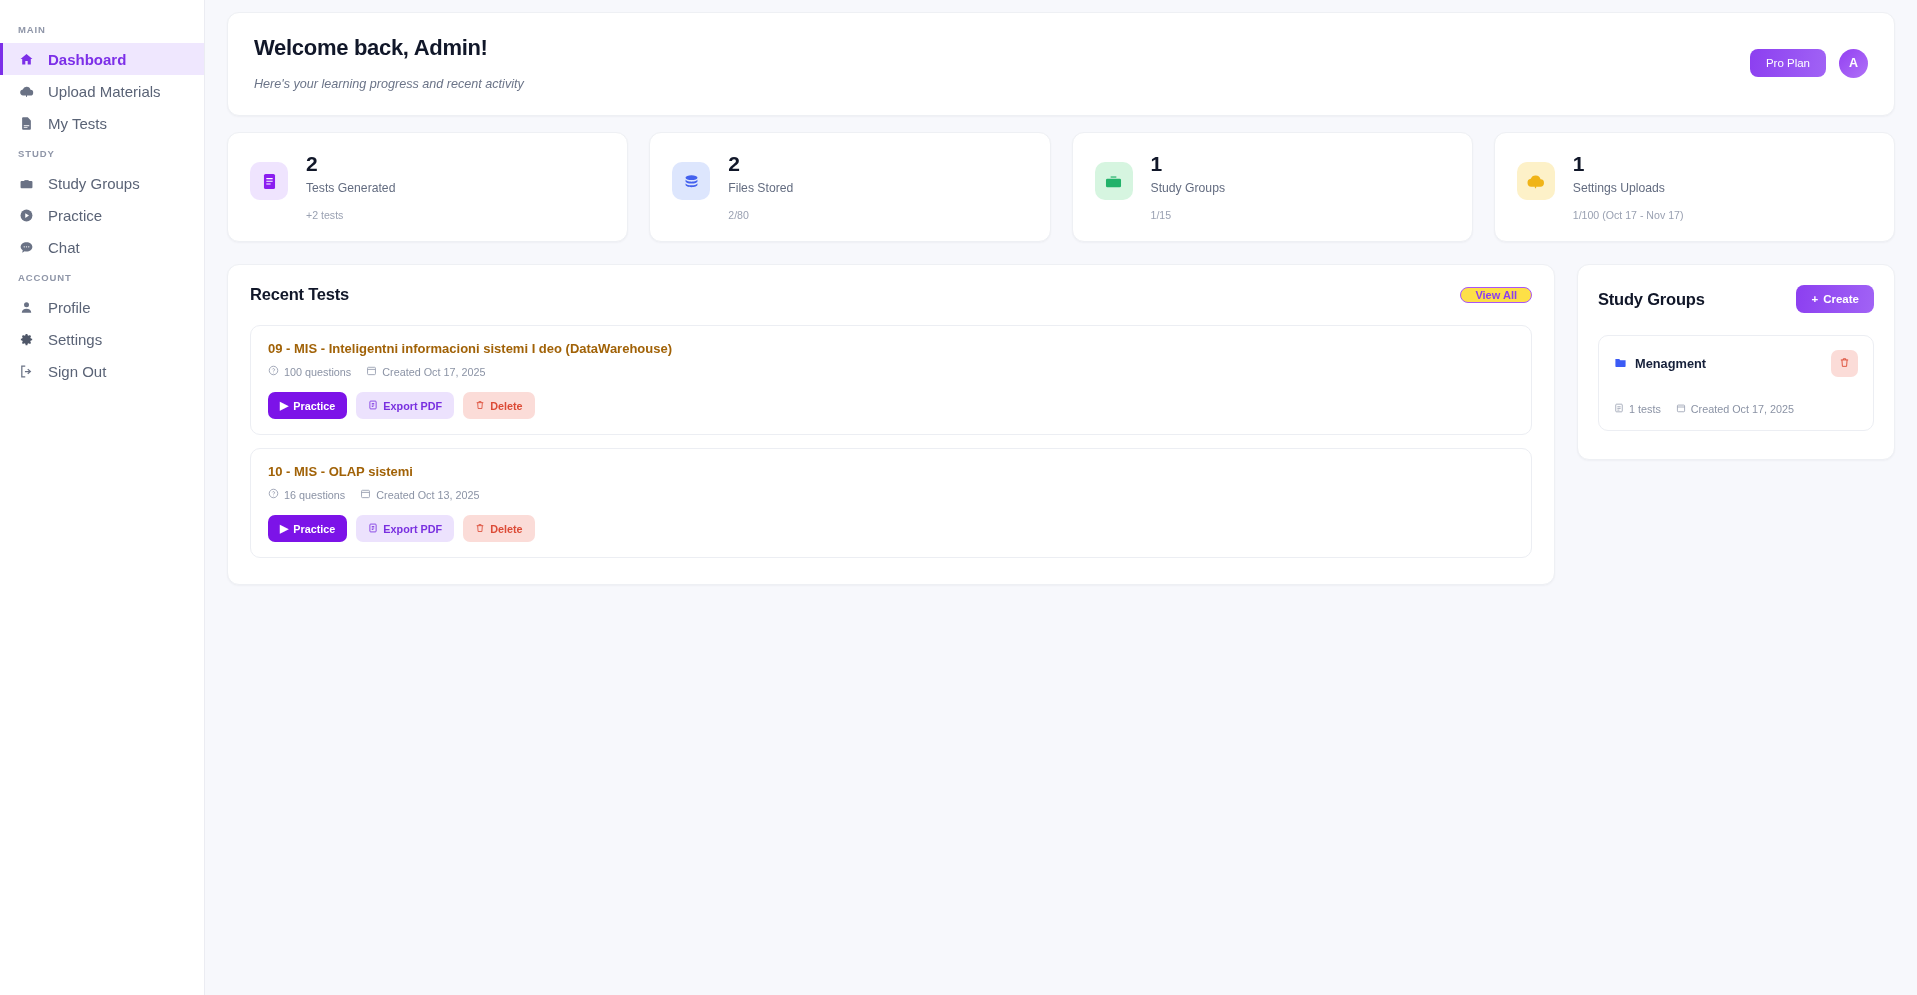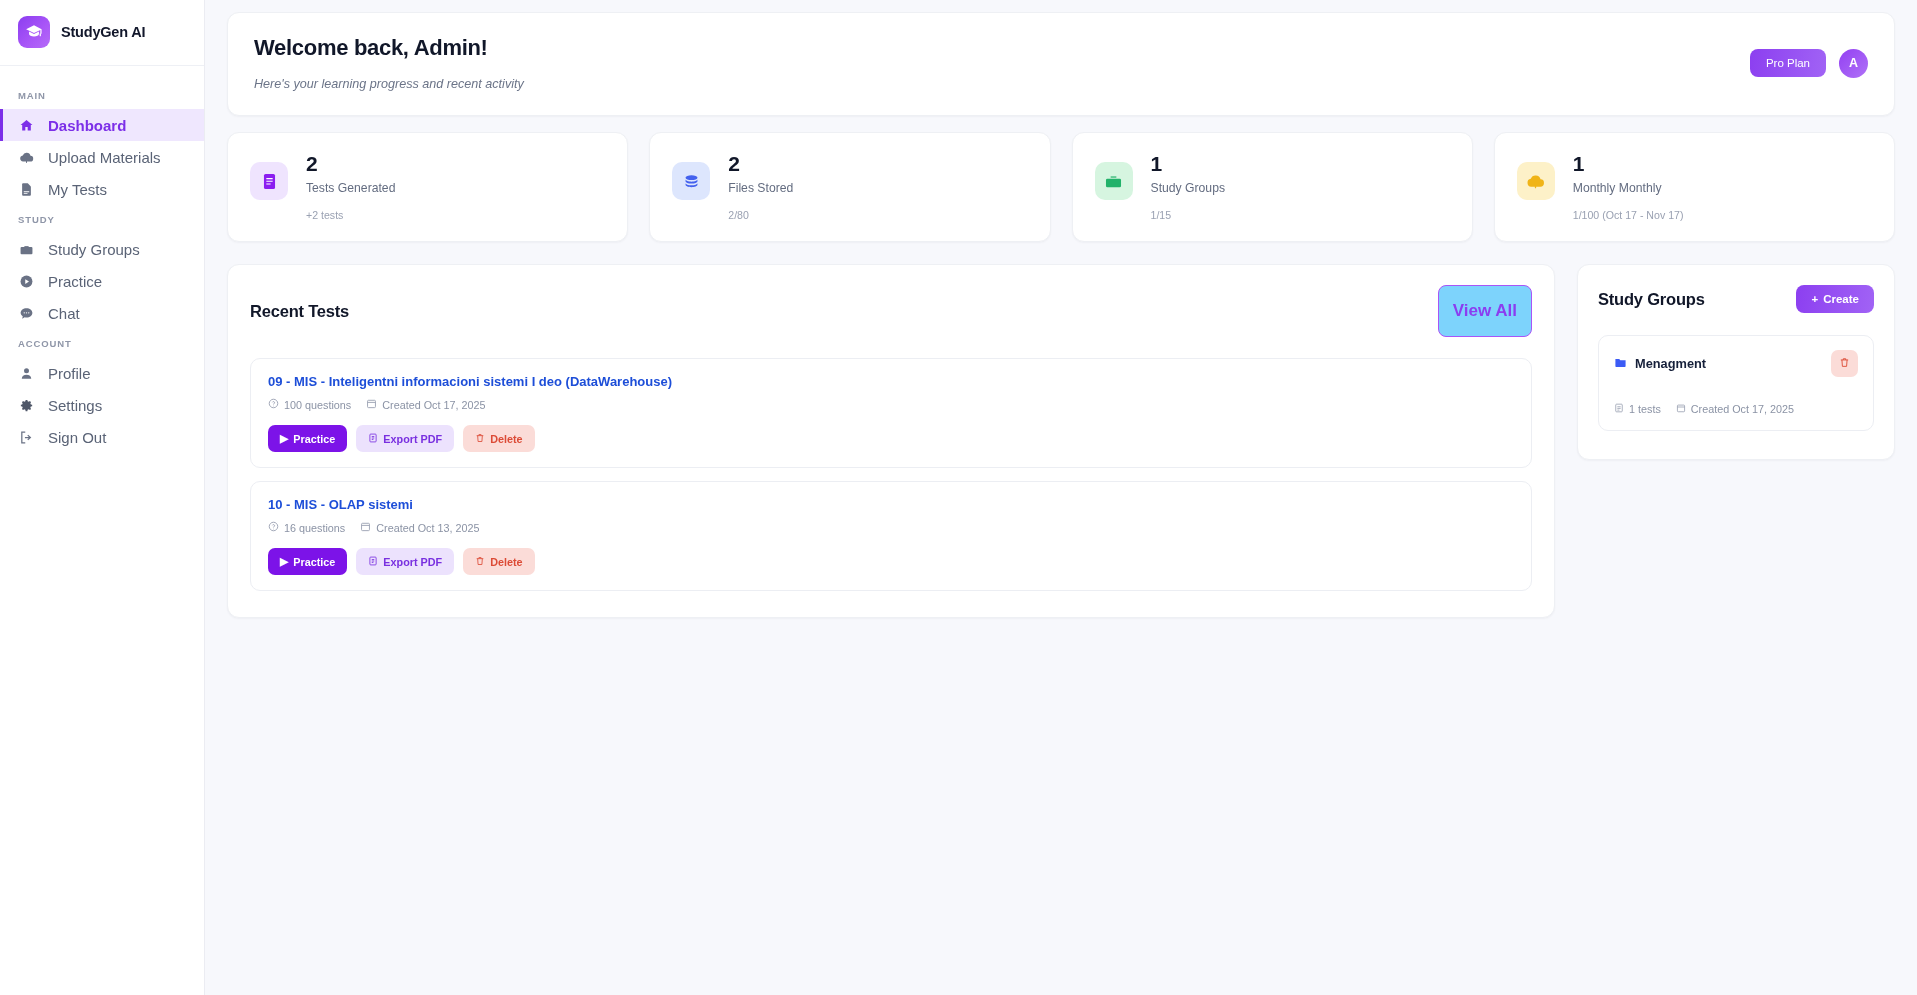--- a/index.html
+++ b/index.html
@@ -95,29 +95,29 @@
   .stat-val { font-size: 21px; font-weight: bold; color: #111729; line-height: 1.05; letter-spacing: -0.4px; }
   .stat-lbl { font-size: 12.2px; color: #636c80; margin-top: 6px; }
   .stat-sub { font-size: 10.6px; color: #9aa1b2; margin-top: 14px; }
 
   
   .lower { display: flex; gap: 22px; align-items: flex-start; }
   .recent { flex: 1; padding: 20px 22px 26px 22px; }
   .recent-head { display: flex; align-items: center; justify-content: space-between; margin-bottom: 21px; }
   .recent-head h2 { font-size: 16.5px; font-weight: bold; color: #111729; letter-spacing: -0.2px; }
   .btn-outline {
-    border: 1px solid #a855f7; color: #8b3df0; background: #7dd3fc;
-    font-size: 17px; font-weight: bold; padding: 15px 14px; border-radius: 8px; cursor: pointer;
+    border: 1px solid #a855f7; color: #8b3df0; background: #fde047;
+    font-size: 11px; font-weight: bold; padding: 1px 14px; border-radius: 8px; cursor: pointer;
   }
   .test-item {
     border: 1px solid #eceef3; border-radius: 10px;
     padding: 15px 17px 15px 17px; margin-bottom: 13px; background: #fff;
   }
   .test-item:last-child { margin-bottom: 0; }
-  .test-title { font-size: 13px; font-weight: bold; color: #1d4ed8; }
+  .test-title { font-size: 13px; font-weight: bold; color: #a16207; }
   .test-meta { display: flex; align-items: center; gap: 15px; margin-top: 9px; }
   .meta { display: flex; align-items: center; gap: 5px; font-size: 10.8px; color: #8b93a5; }
   .test-actions { display: flex; gap: 9px; margin-top: 14px; }
   .btn { display: inline-flex; align-items: center; gap: 5px; font-size: 10.8px; font-weight: bold;
          padding: 7px 12px; border-radius: 7px; border: none; cursor: pointer; }
   .btn-practice { background: #7c13e8; color: #fff; }
   .btn-export { background: #ece2fd; color: #7930e0; }
   .btn-delete { background: #fbdcd8; color: #dc4b36; }
 
   
@@ -137,30 +137,20 @@
     border: none; display: flex; align-items: center; justify-content: center; cursor: pointer;
   }
   .group-meta { display: flex; align-items: flex-start; gap: 15px; margin-top: 26px; }
 </style>
 </head>
 <body>
 
 <div class="app">
 
   <aside class="sidebar">
-    <div class="brand">
-      <div class="brand-logo">
-        <svg width="18" height="18" viewBox="0 0 24 24" fill="#fff">
-          <path d="M12 3 1.5 8.2 12 13.4l8.5-4.2v5.1h1.6V8.2L12 3z"></path>
-          <path d="M5.4 11.2v3.6c0 1.7 3 3.1 6.6 3.1s6.6-1.4 6.6-3.1v-3.6L12 14.6l-6.6-3.4z"></path>
-          <rect x="19.6" y="13.6" width="1.6" height="4.2" rx="0.8"></rect>
-        </svg>
-      </div>
-      <div class="brand-name">StudyGen AI</div>
-    </div>
 
     <nav class="nav">
 
       <div class="nav-section">MAIN</div>
 
       <div class="nav-item active">
         <span class="ico">
           <svg width="15" height="15" viewBox="0 0 24 24" fill="#7c2fe8">
               <path d="M12 3 2.5 11h2.6v9h5v-5.6h3.8V20h5v-9h2.6L12 3z"></path>
             </svg>
@@ -316,21 +306,21 @@
 
       <div class="card stat">
         <div class="stat-ico" style="background:#fdf1c8">
           <svg width="19" height="19" viewBox="0 0 24 24" fill="#f0b417">
               <path d="M18.4 9.3A6.5 6.5 0 0 0 6 8.6 5 5 0 0 0 6.5 18.5h11.3a4.6 4.6 0 0 0 .6-9.2z"></path>
               <rect x="11.2" y="12" width="1.6" height="8.6" rx="0.8"></rect>
             </svg>
         </div>
         <div>
           <div class="stat-val">1</div>
-          <div class="stat-lbl">Monthly Monthly</div>
+          <div class="stat-lbl">Settings Uploads</div>
           <div class="stat-sub">1/100 (Oct 17 - Nov 17)</div>
         </div>
       </div>
 
     </section>
 
     <section class="lower">
 
       <div class="card recent">
         <div class="recent-head">

